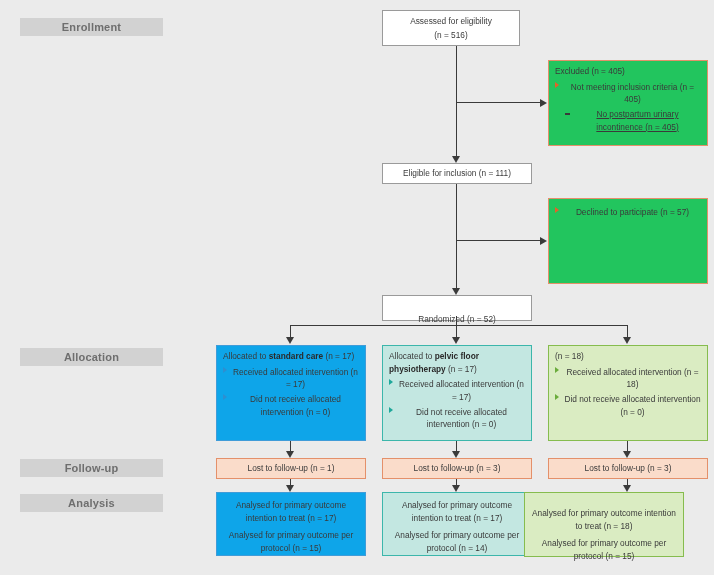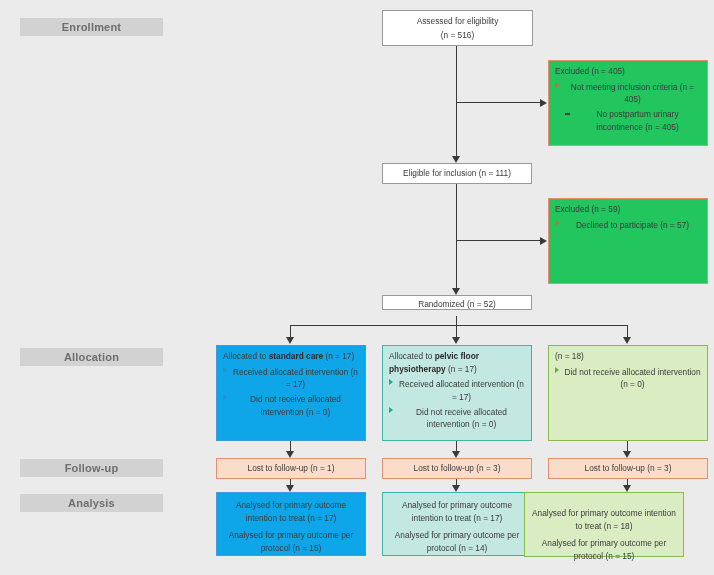--- a/index.html
+++ b/index.html
@@ -57,21 +57,21 @@
     position:absolute;left:0;top:1px;
     width:0;height:0;
     border-left:4px solid currentColor;
     border-top:3px solid transparent;
     border-bottom:3px solid transparent;
   }
   ul.bul li .dash{
     position:absolute;left:0;top:5px;
     width:5px;height:1.6px;background:#3a3a3a;
   }
-  ul.bul.sub{margin:2px 0 16px 10px;}
+  ul.bul.sub{margin:2px 0 16px 10px;text-decoration:underline;}
   .tri-orange{color:#e4622a;}
   .tri-blue{color:#2e8fd0;}
   .tri-teal{color:#1fa79a;}
   .tri-green{color:#6aac3b;}
 
   
   .vline{position:absolute;width:1.4px;background:#3a3a3a;}
   .hline{position:absolute;height:1.4px;background:#3a3a3a;}
   .arrow-down{
     position:absolute;width:0;height:0;
@@ -89,51 +89,50 @@
 </head>
 <body>
 
 <div id="stage">
 
   <div class="stage-label" style="top:18px">Enrollment</div>
   <div class="stage-label" style="top:348px">Allocation</div>
   <div class="stage-label" style="top:459px">Follow-up</div>
   <div class="stage-label" style="top:494px">Analysis</div>
 
-  <div class="box center" style="left:382px;top:10px;width:151px;height:36px">
+  <div class="box center" style="left:382px;top:10px;width:138px;height:36px">
     <span class="hd">Assessed for eligibility</span>
     <span>(n = 516)</span>
   </div>
 
   <div class="box center" style="left:382px;top:163px;width:150px;height:21px;padding-top:3px">
     <span>Eligible for inclusion (n = 111)</span>
   </div>
 
-  <div class="box center" style="left:382px;top:295px;width:150px;height:15px;padding-top:2px">
+  <div class="box center" style="left:382px;top:295px;width:150px;height:26px;padding-top:17px">
     <span>Randomized (n = 52)</span>
   </div>
 
   <div class="box excl" style="left:548px;top:60px;width:160px;height:86px">
     <span class="hd">Excluded (n = 405)</span>
     <ul class="bul">
       <li>
         <span class="tri tri-orange"></span>
         <span>Not meeting inclusion criteria (n = 405)</span>
       </li>
     </ul>
     <ul class="bul sub">
       <li>
         <span class="dash"></span>
         <span>No postpartum urinary incontinence (n = 405)</span>
       </li>
     </ul>
   </div>
 
   <div class="box excl" style="left:548px;top:198px;width:160px;height:86px">
-    <span class="hd">Excluded (n = 59)</span>
     <ul class="bul">
       <li>
         <span class="tri tri-orange"></span>
         <span>Declined to participate (n = 57)</span>
       </li>
     </ul>
   </div>
 
   <div class="box blue" style="left:216px;top:345px;width:150px;height:96px">
     <span class="hd"><span>Allocated to </span><b>standard care</b> <span>(n = 17)</span></span>
@@ -165,20 +164,21 @@
   </div>
 
   <div class="box teal center" style="left:382px;top:492px;width:150px;height:64px;padding-top:6px">
     <span class="hd" style="margin-bottom:5px">Analysed for primary outcome intention to treat (n = 17)</span>
     <span>Analysed for primary outcome per protocol (n = 14)</span>
   </div>
 
   <div class="box green" style="left:548px;top:345px;width:160px;height:96px">
     <span class="hd">(n = 18)</span>
     <ul class="bul">
+      <li><span class="tri tri-green"></span><span>Received allocated intervention (n = 18)</span></li>
       <li><span class="tri tri-green"></span><span>Did not receive allocated intervention (n = 0)</span></li>
     </ul>
   </div>
 
   <div class="box lost" style="left:548px;top:458px;width:160px;height:21px;padding-top:3px">
     <span>Lost to follow-up (n = 3)</span>
   </div>
 
   <div class="box green center" style="left:524px;top:492px;width:160px;height:65px;padding-top:14px">
     <span class="hd" style="margin-bottom:5px">Analysed for primary outcome intention to treat (n = 18)</span>

